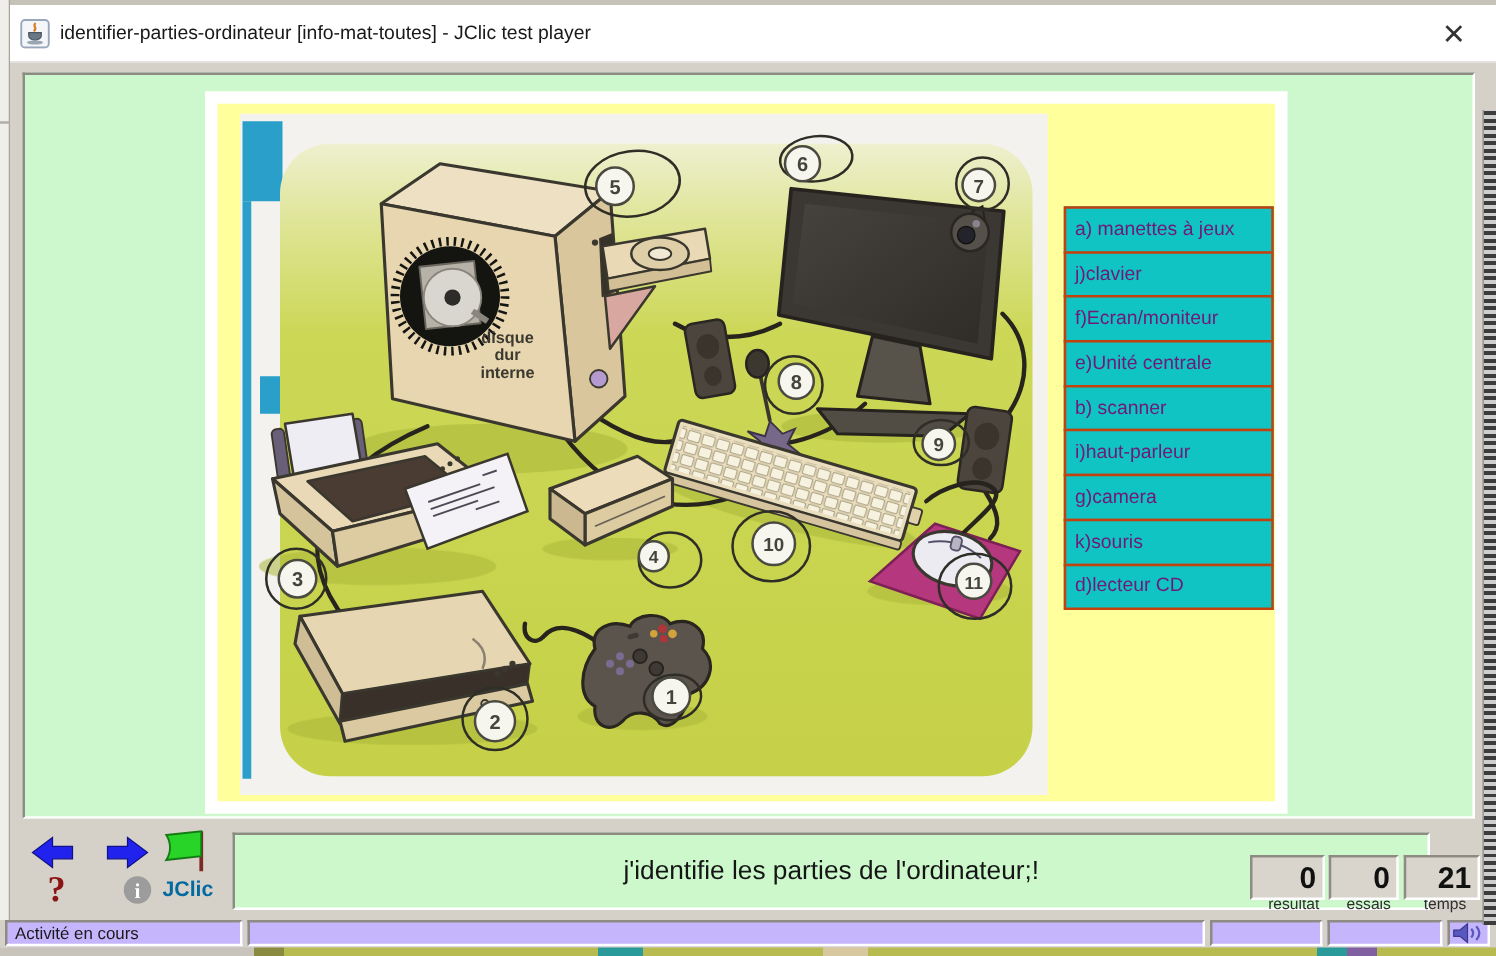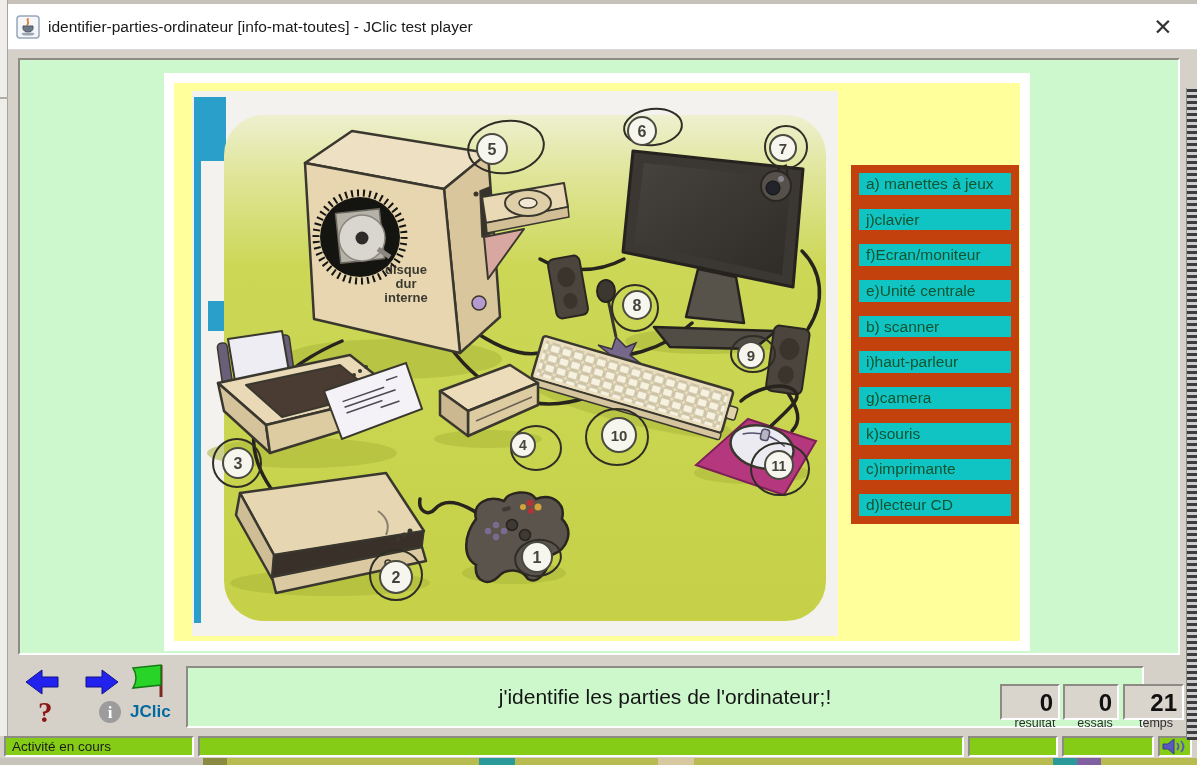--- a/index.html
+++ b/index.html
@@ -24,40 +24,40 @@
 
   
   .main-green{position:absolute;left:18px;top:58px;width:1162px;height:597px;background:#cdf8cd;
       border:2px solid;border-color:#8e8b84 #ffffff #ffffff #8e8b84;}
   .panel-white{position:absolute;left:144px;top:13px;width:866px;height:578px;background:#ffffff;}
   .panel-yellow{position:absolute;left:10px;top:10px;width:846px;height:558px;background:#ffff9c;}
   .photo{position:absolute;left:18px;top:8px;width:646px;height:545px;background:#f3f2ee;}
 
   
   .answers{position:absolute;left:677px;top:82px;width:168px;}
-  .answer-row{height:37.7px;border:8px solid #c2410c;margin-top:-2px;background:#10c4c4;
-      font-size:15.5px;color:#14532d;padding-left:7px;display:flex;align-items:center;cursor:pointer;}
+  .answer-row{height:37.7px;border:2px solid #c2410c;margin-top:-2px;background:#10c4c4;
+      font-size:15.5px;color:#701a75;padding-left:7px;display:flex;align-items:center;cursor:pointer;}
   .answer-row:first-child{margin-top:0;}
 
   
   .toolbar{position:absolute;left:8px;top:655px;width:1178px;height:81px;background:#d5d1c8;}
   .tbtn{position:absolute;cursor:pointer;}
   .help-q{font-family:"Liberation Serif",serif;font-weight:bold;font-size:29px;color:#8b1515;line-height:30px;}
   .jclic-logo{font-size:17px;font-weight:bold;color:#0369a1;letter-spacing:0px;}
   .msgbox{position:absolute;left:178px;top:11px;width:958px;height:62px;background:#ccf8cc;
       border:2px solid;border-color:#8e8b84 #ffffff #ffffff #8e8b84;
       display:flex;align-items:center;justify-content:center;font-size:21px;color:#151515;cursor:pointer;}
   .clabel{position:absolute;top:24px;height:15px;font-size:12.5px;color:#2e2e2e;text-align:center;margin-top:37px;}
   .cbox{position:absolute;top:29px;height:36px;background:#d9d5cc;
       border:2px solid;border-color:#8e8b84 #ffffff #ffffff #8e8b84;
       font-size:24px;font-weight:bold;color:#111;text-align:right;padding:3px 5px 0 0;}
 
   
   .statusbar{position:absolute;left:0;top:736px;width:1197px;height:22px;background:#d5d1c8;}
-  .sbox{position:absolute;top:0;height:21px;background:#84cc16;
+  .sbox{position:absolute;top:0;height:21px;background:#c4b5fd;
       border:2px solid;border-color:#8e8b84 #ffffff #ffffff #8e8b84;
       font-size:13.5px;color:#1a1a1a;padding:1px 0 0 6px;}
   .bottom-strip{position:absolute;left:0;top:758px;width:1197px;height:7px;
       background:linear-gradient(90deg,#c8c4bc 0 17%,#8a8a40 17% 19%,#b8bc50 19% 40%,#2a9a9a 40% 43%,
                  #b8bc50 43% 55%,#d8c8a0 55% 58%,#b8bc50 58% 88%,#2a9a9a 88% 90%,#8060a0 90% 92%,#b8bc50 92% 100%);}
 </style>
 </head>
 <body>
 
 <div id="win">
@@ -321,21 +321,20 @@
 
         <div class="answers">
           <div class="answer-row">a) manettes à jeux</div>
           <div class="answer-row">j)clavier</div>
           <div class="answer-row">f)Ecran/moniteur</div>
           <div class="answer-row">e)Unité centrale</div>
           <div class="answer-row">b) scanner</div>
           <div class="answer-row">i)haut-parleur</div>
           <div class="answer-row">g)camera</div>
           <div class="answer-row">k)souris</div>
-          <div class="answer-row">c)imprimante</div>
           <div class="answer-row">d)lecteur CD</div>
         </div>
 
       </div>
     </div>
   </div>
 
   <div class="toolbar">
     <svg class="tbtn" style="left:16px;top:13px;" width="36" height="28">
       <polygon points="18,2 18,9 34,9 34,19 18,19 18,26 2,14" fill="#2222ee" stroke="#111188" stroke-width="1"></polygon>

